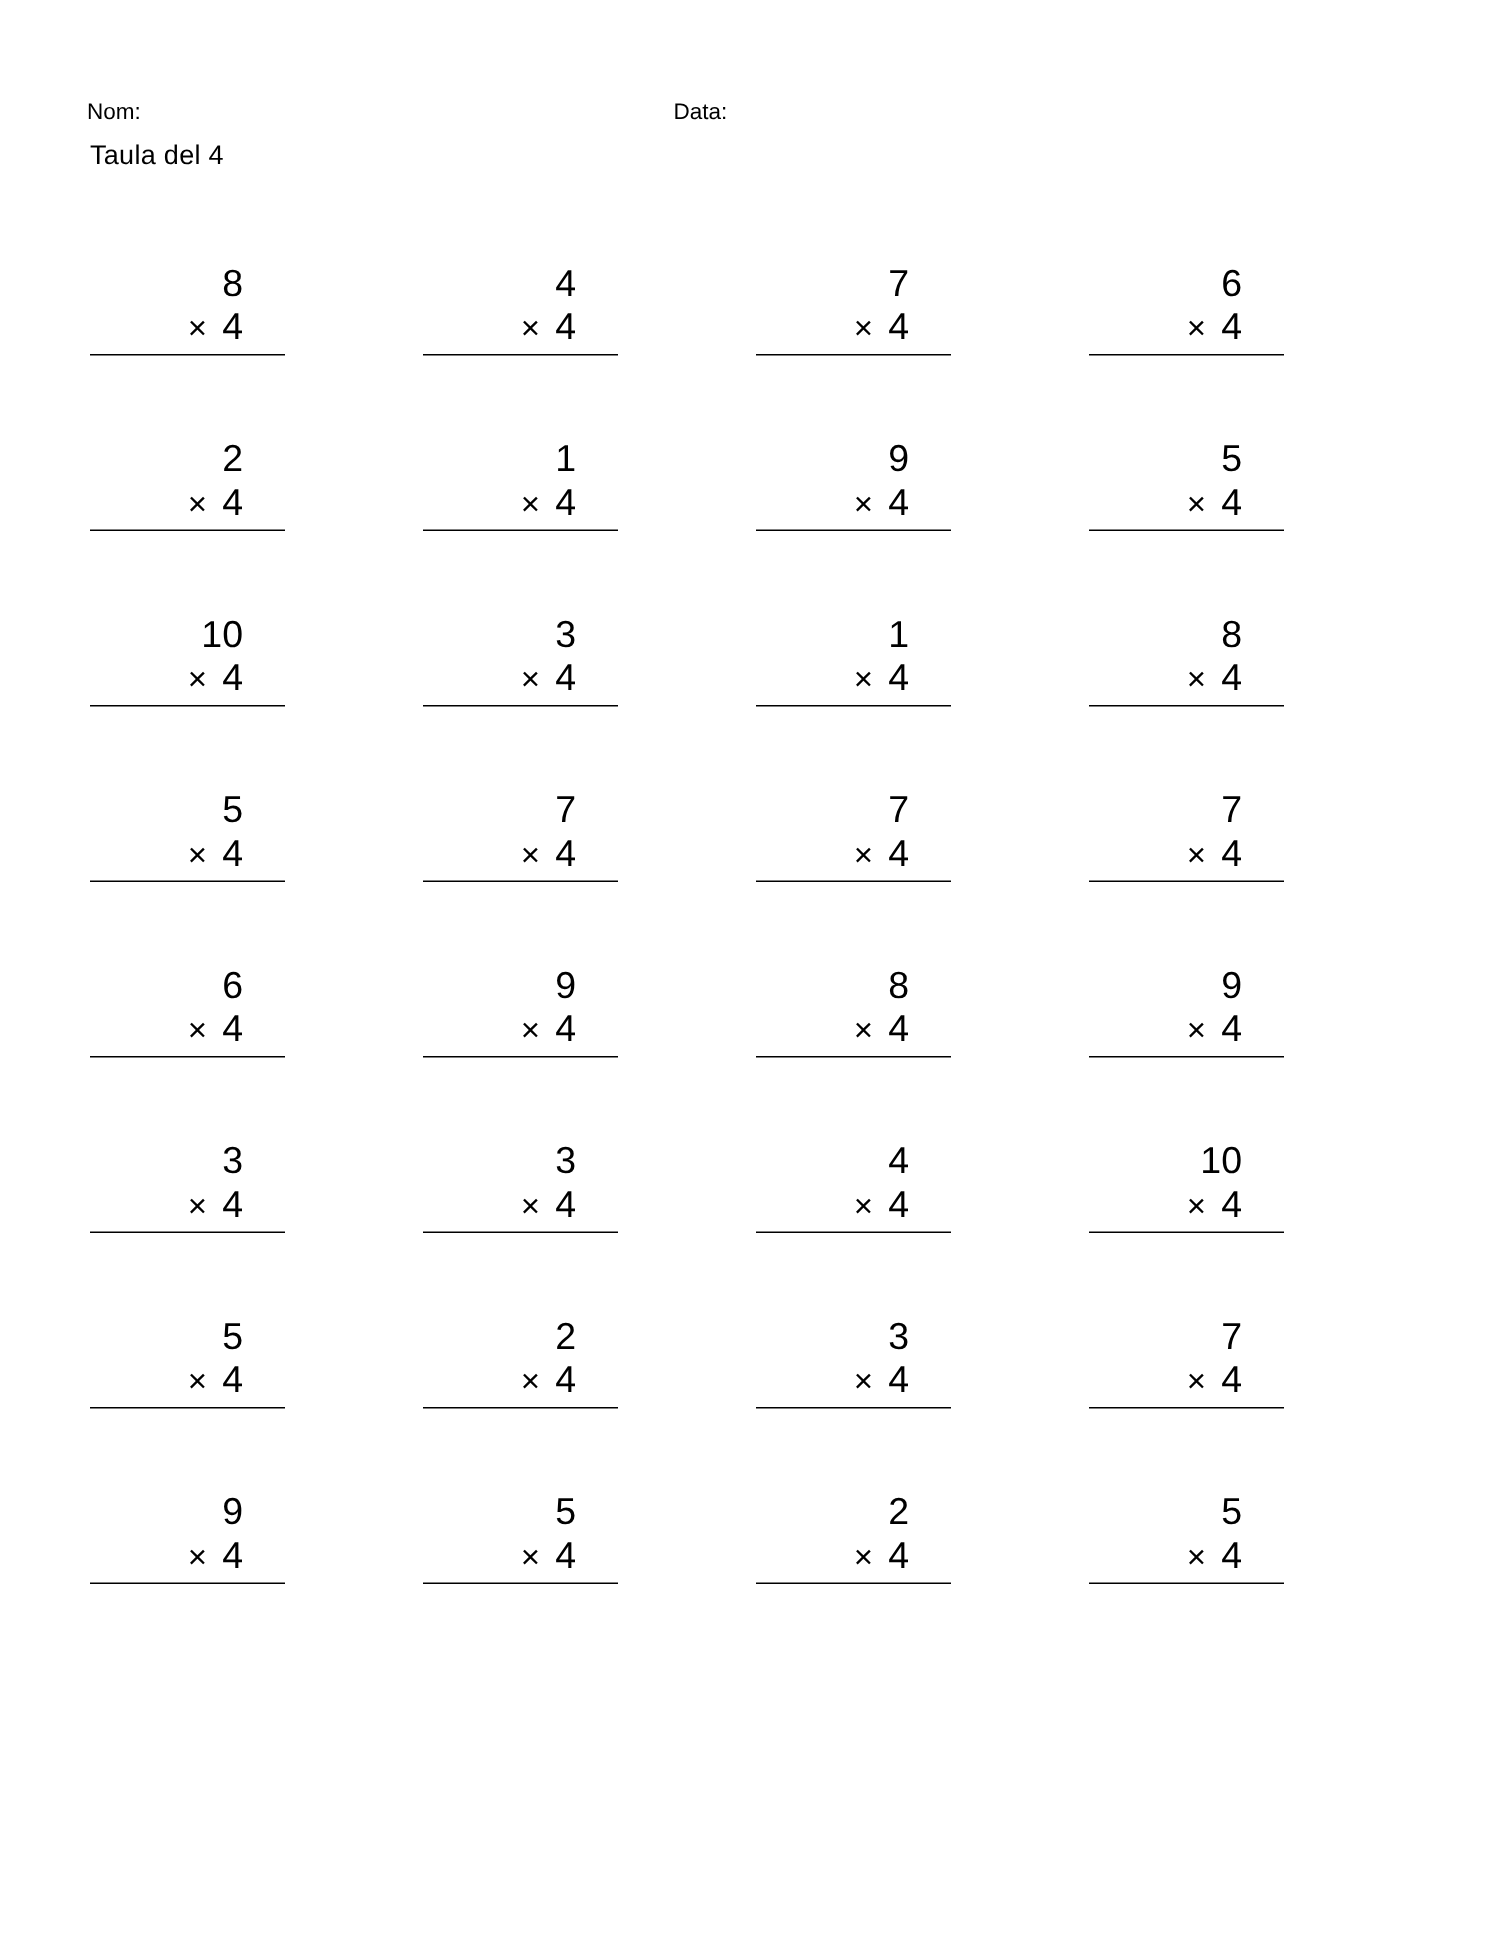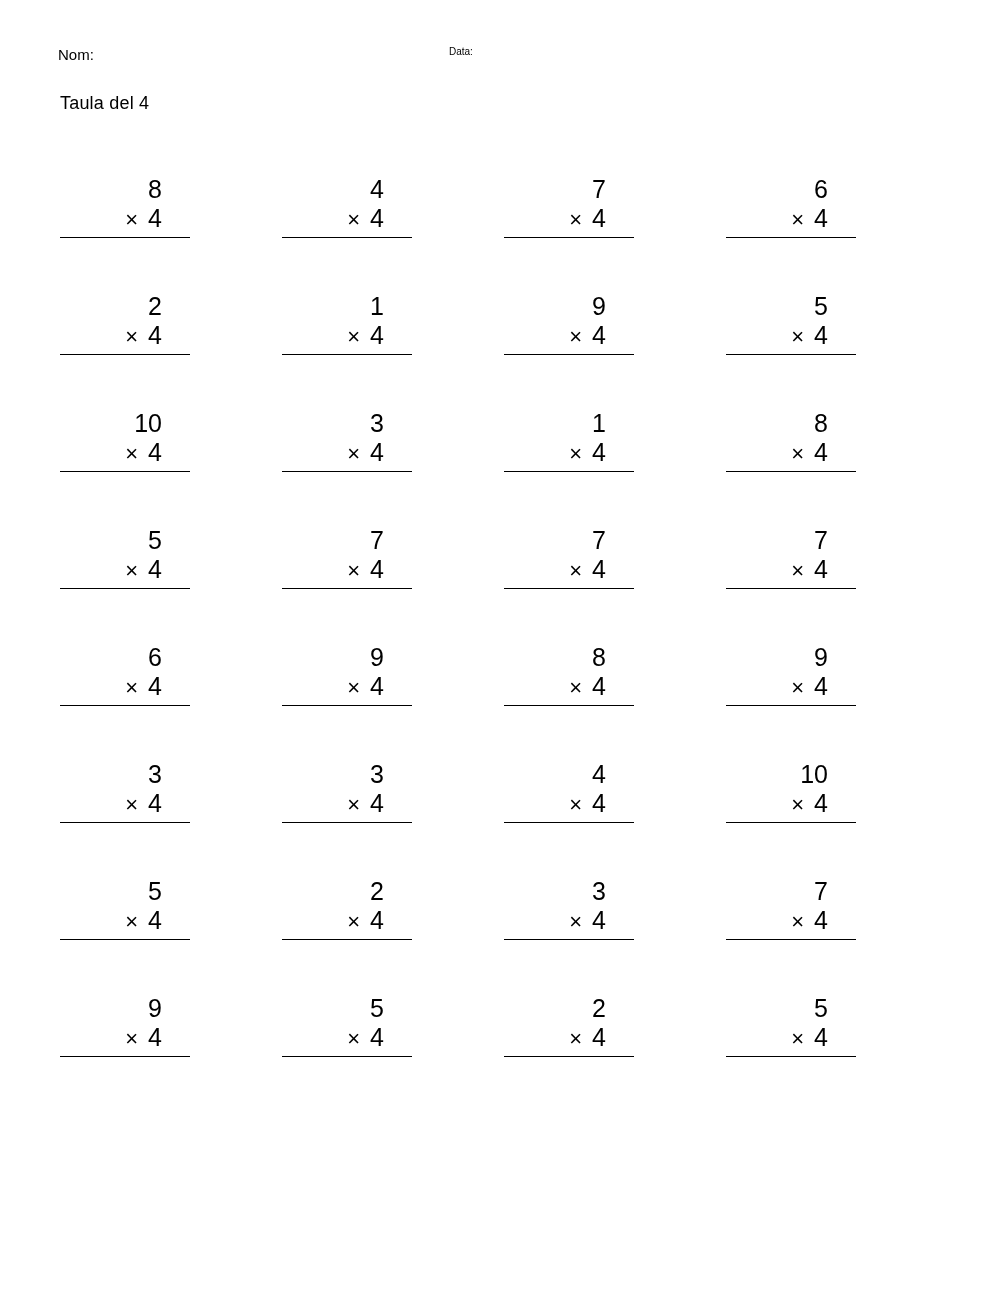--- a/index.html
+++ b/index.html
@@ -31,37 +31,37 @@
     display: flex;
     align-items: center;
     
     transform: scaleX(-1) scaleY(-1);
     transform-origin: left top;
   }
 
   
   .field-row {
     position: absolute;
-    top: 46px;
+    top: 66px;
     left: 0;
     width: 1000px;
     height: 24px;
     text-decoration: underline;
   }
   .field-nom {
     position: absolute;
     left: 58px;
     top: 0;
     font-size: 15px;
   }
   .field-data {
     position: absolute;
     left: 449px;
     top: 0;
-    font-size: 10px;
+    font-size: 15px;
   }
 
   .page-title {
     position: absolute;
     left: 60px;
     top: 93px;
     font-size: 18px;
     font-weight: normal;
     letter-spacing: 0.2px;
   }

